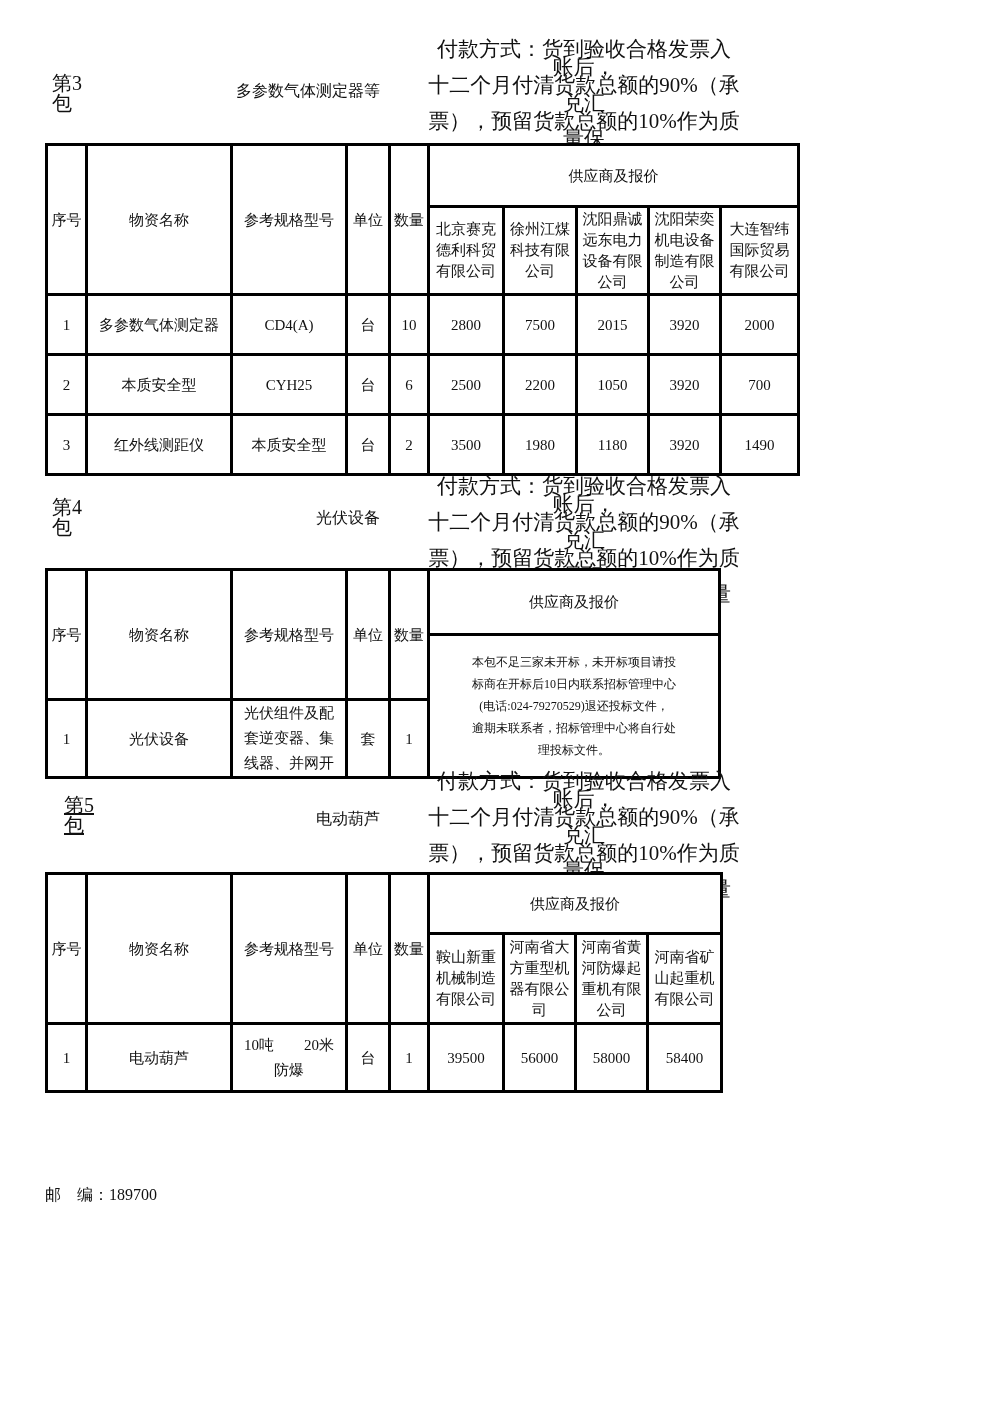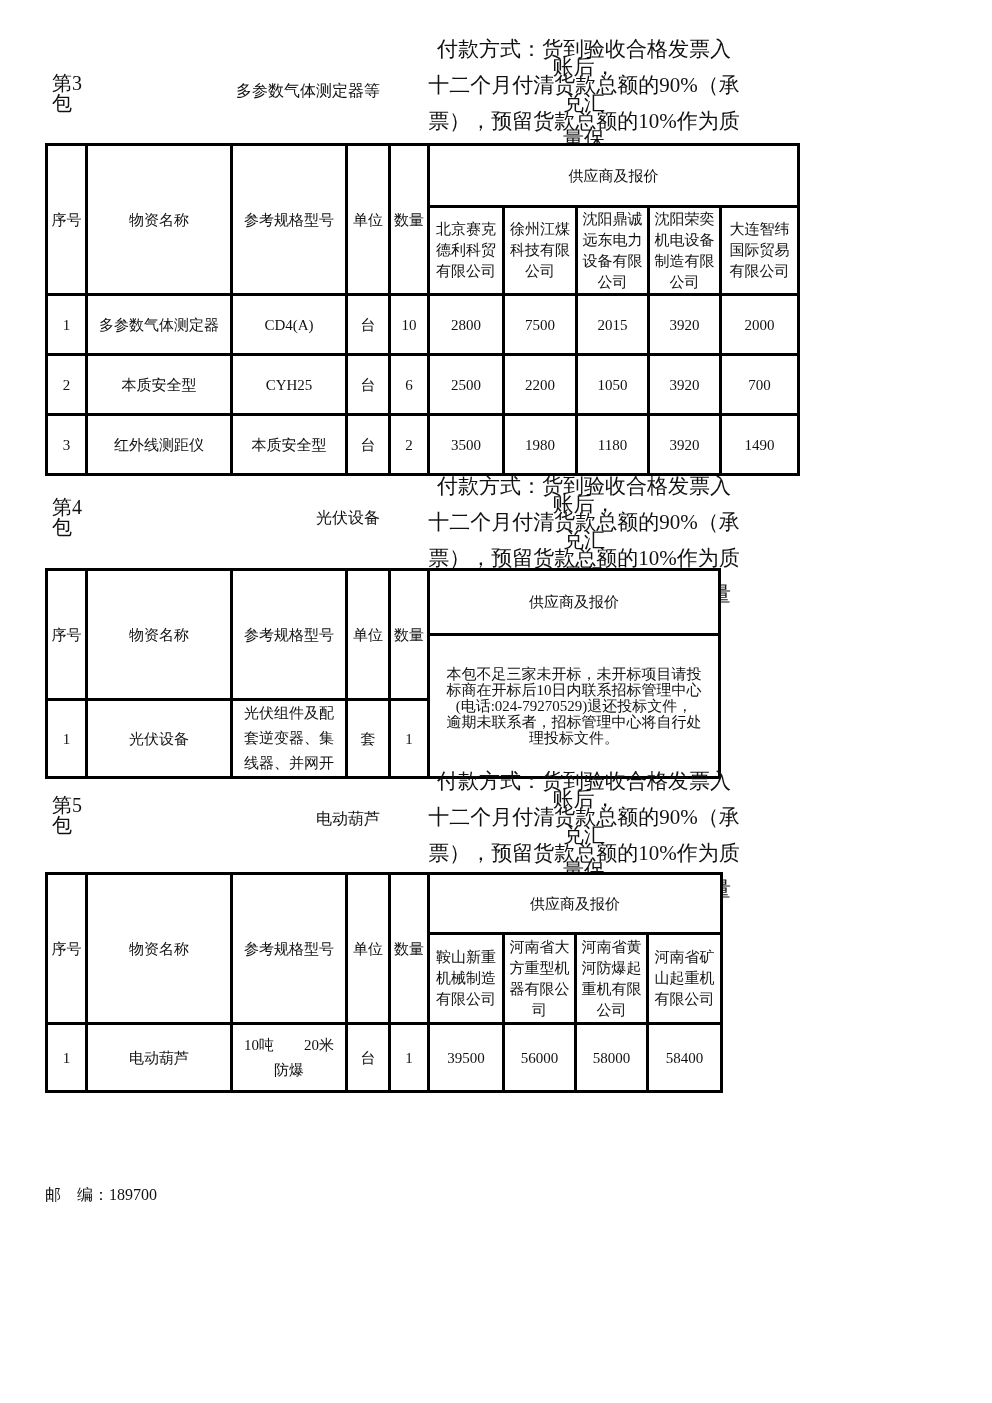--- a/index.html
+++ b/index.html
@@ -17,21 +17,21 @@
     font-size:21px; line-height:18px; white-space:pre-line; text-align:center;
   }
   table.grid { border-collapse:collapse; table-layout:fixed; background:#fff; }
   .grid th, .grid td {
     border:3px solid #000; font-weight:normal; text-align:center;
     vertical-align:middle; padding:0 2px; font-size:15px; line-height:20px;
     overflow:hidden;
   }
   .grid th.sup { line-height:21px; }
   .grid td.spec { line-height:25px; }
-  .grid td.notice { font-size:15px; line-height:16px; padding:4px 6px; }
+  .grid td.notice { font-size:12px; line-height:22px; padding:4px 6px; }
   .footer { font-size:16px; line-height:27px; white-space:pre-wrap; }
   .footer div { white-space:pre-wrap; }
 </style>
 </head>
 <body>
 
 <div class="page">
 
   <div class="abs tag" style="left:52px; top:73px;">第3
 包</div>
@@ -148,21 +148,21 @@
       <td>光伏设备</td>
       <td class="pre spec">光伏组件及配
 套逆变器、集
 线器、并网开</td>
       <td>套</td>
       <td>1</td>
     </tr>
   </tbody>
     </table>
 
-  <div class="abs tag" style="left:52px; top:795px;">第5
+  <div class="abs tag" style="left:64px; top:795px;text-decoration:underline;">第5
 包</div>
   <div class="abs title" style="left:90px; top:809px; width:290px;">电动葫芦</div>
   <div class="abs payment" style="left:428px; top:772px; width:312px;">付款方式：货到验收合格发票入账后，
 十二个月付清货款总额的90%（承兑汇
 票），预留货款总额的10%作为质量保
 证金，一年后无质量问题付质量保证金
 。</div>
 
   <table class="abs grid" style="left:45px; top:872px;">
     <colgroup>

